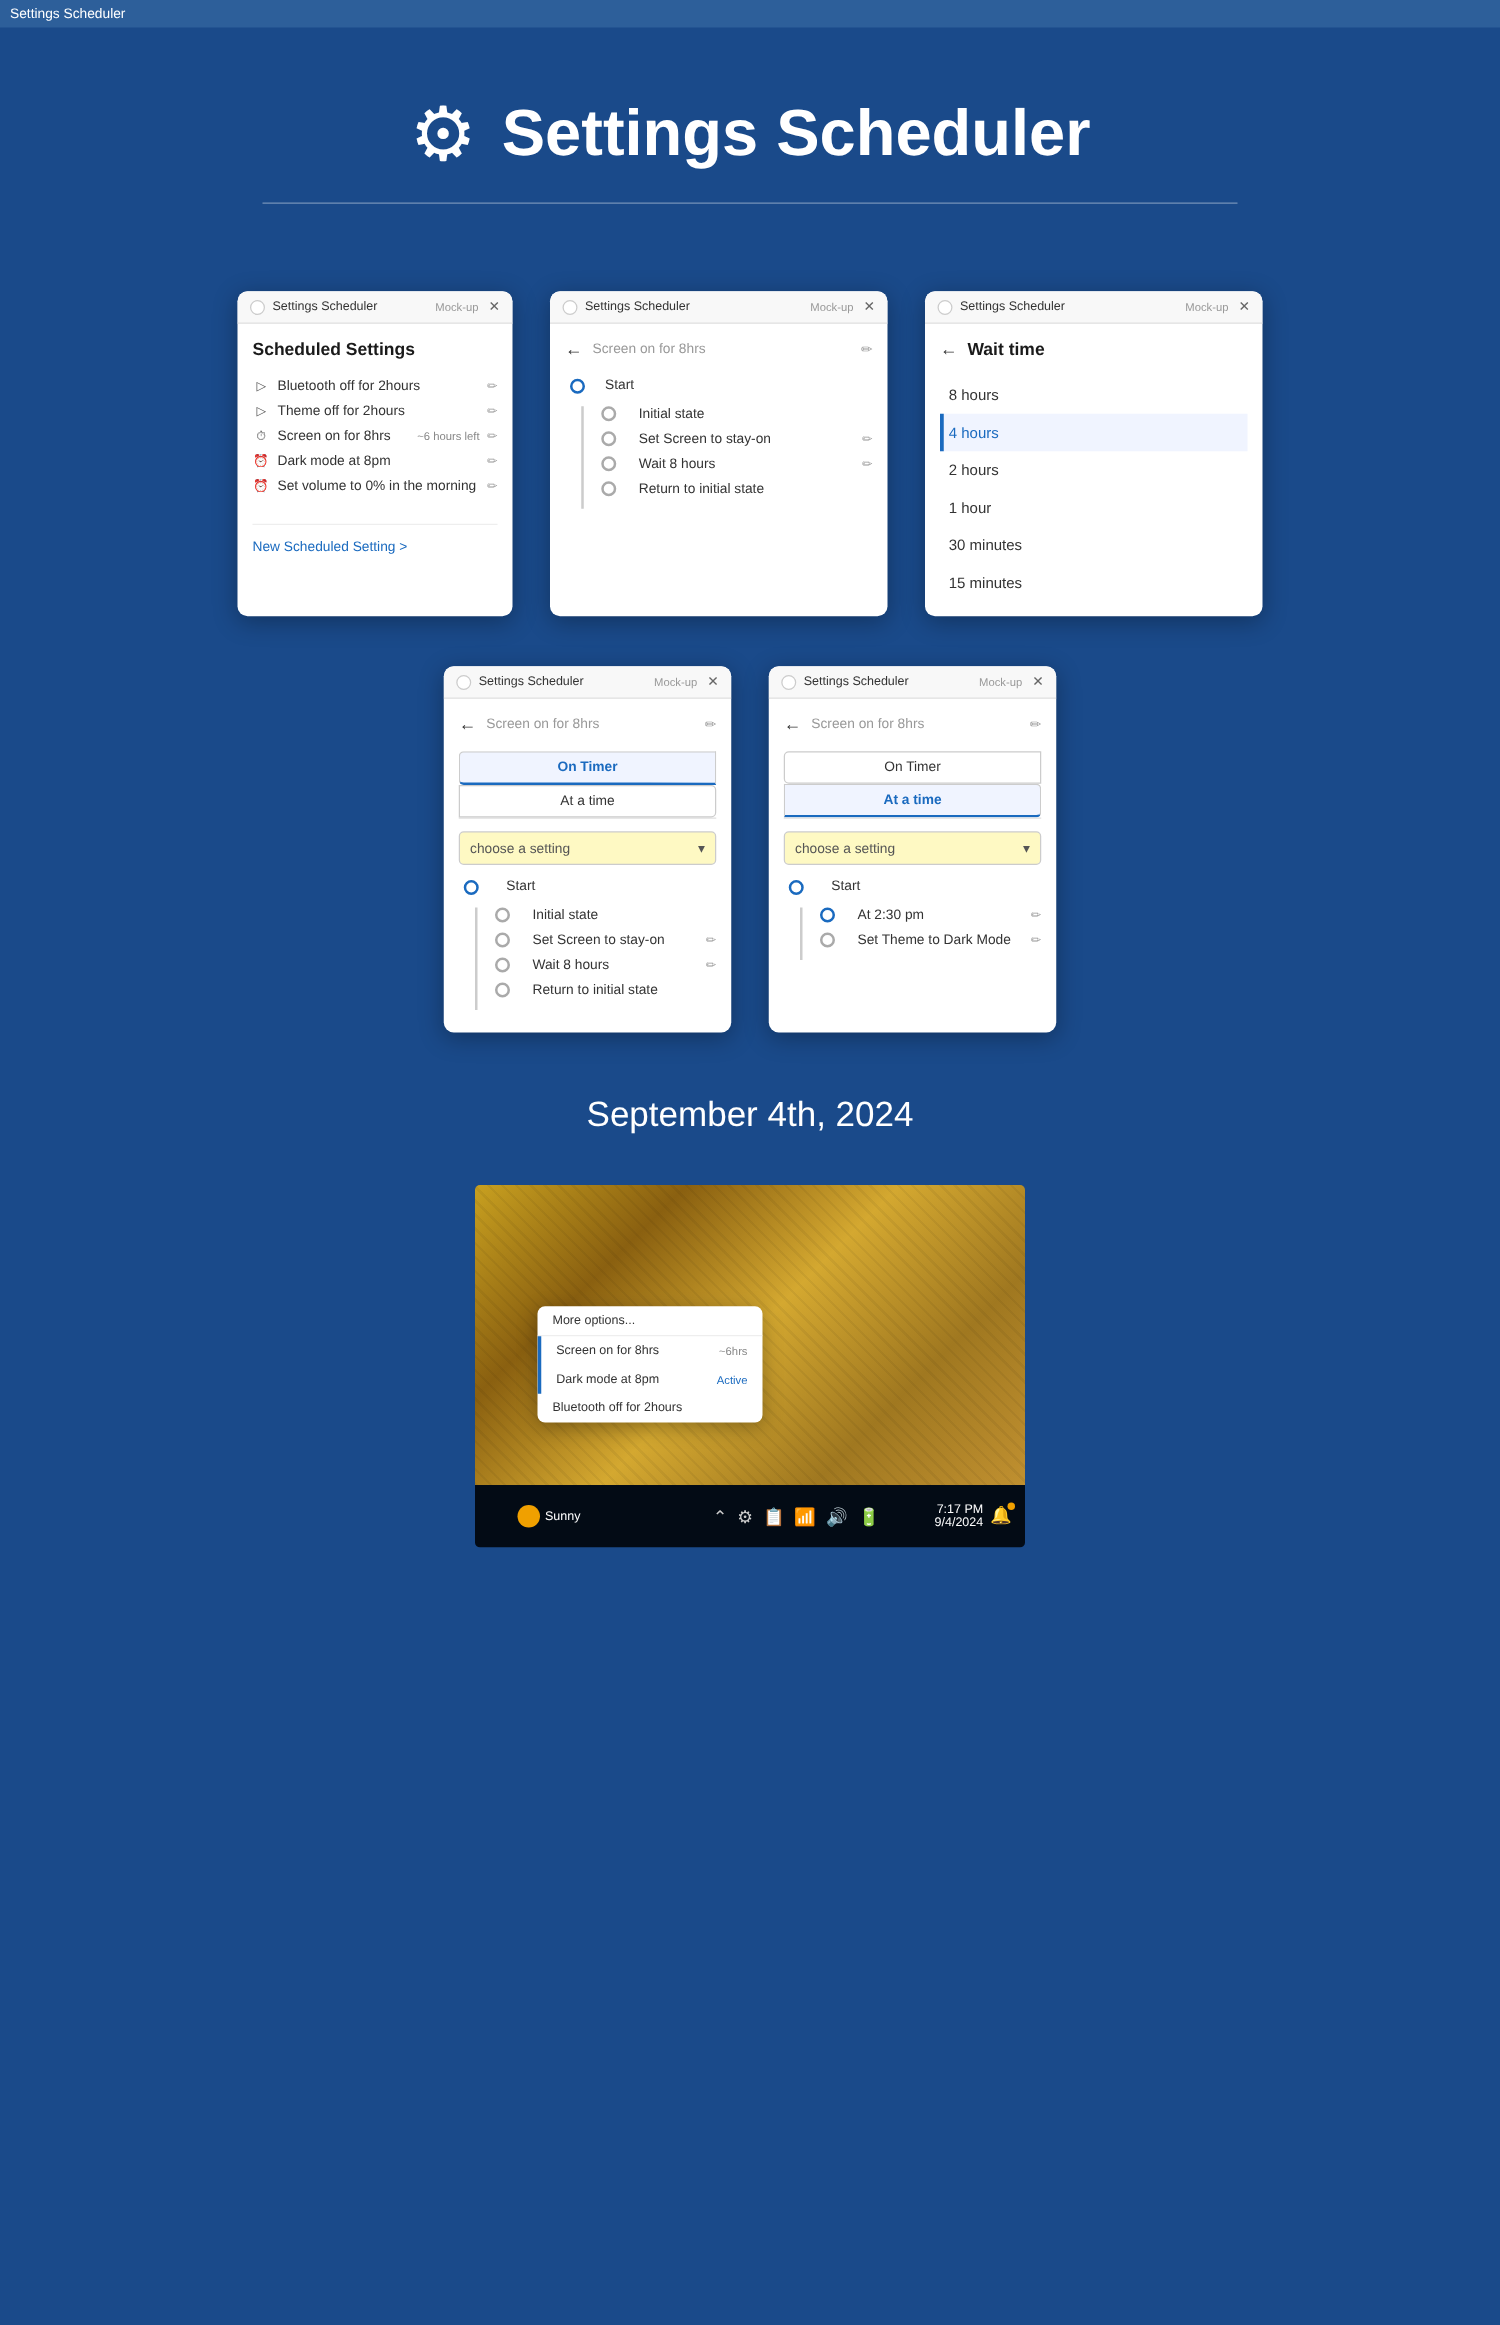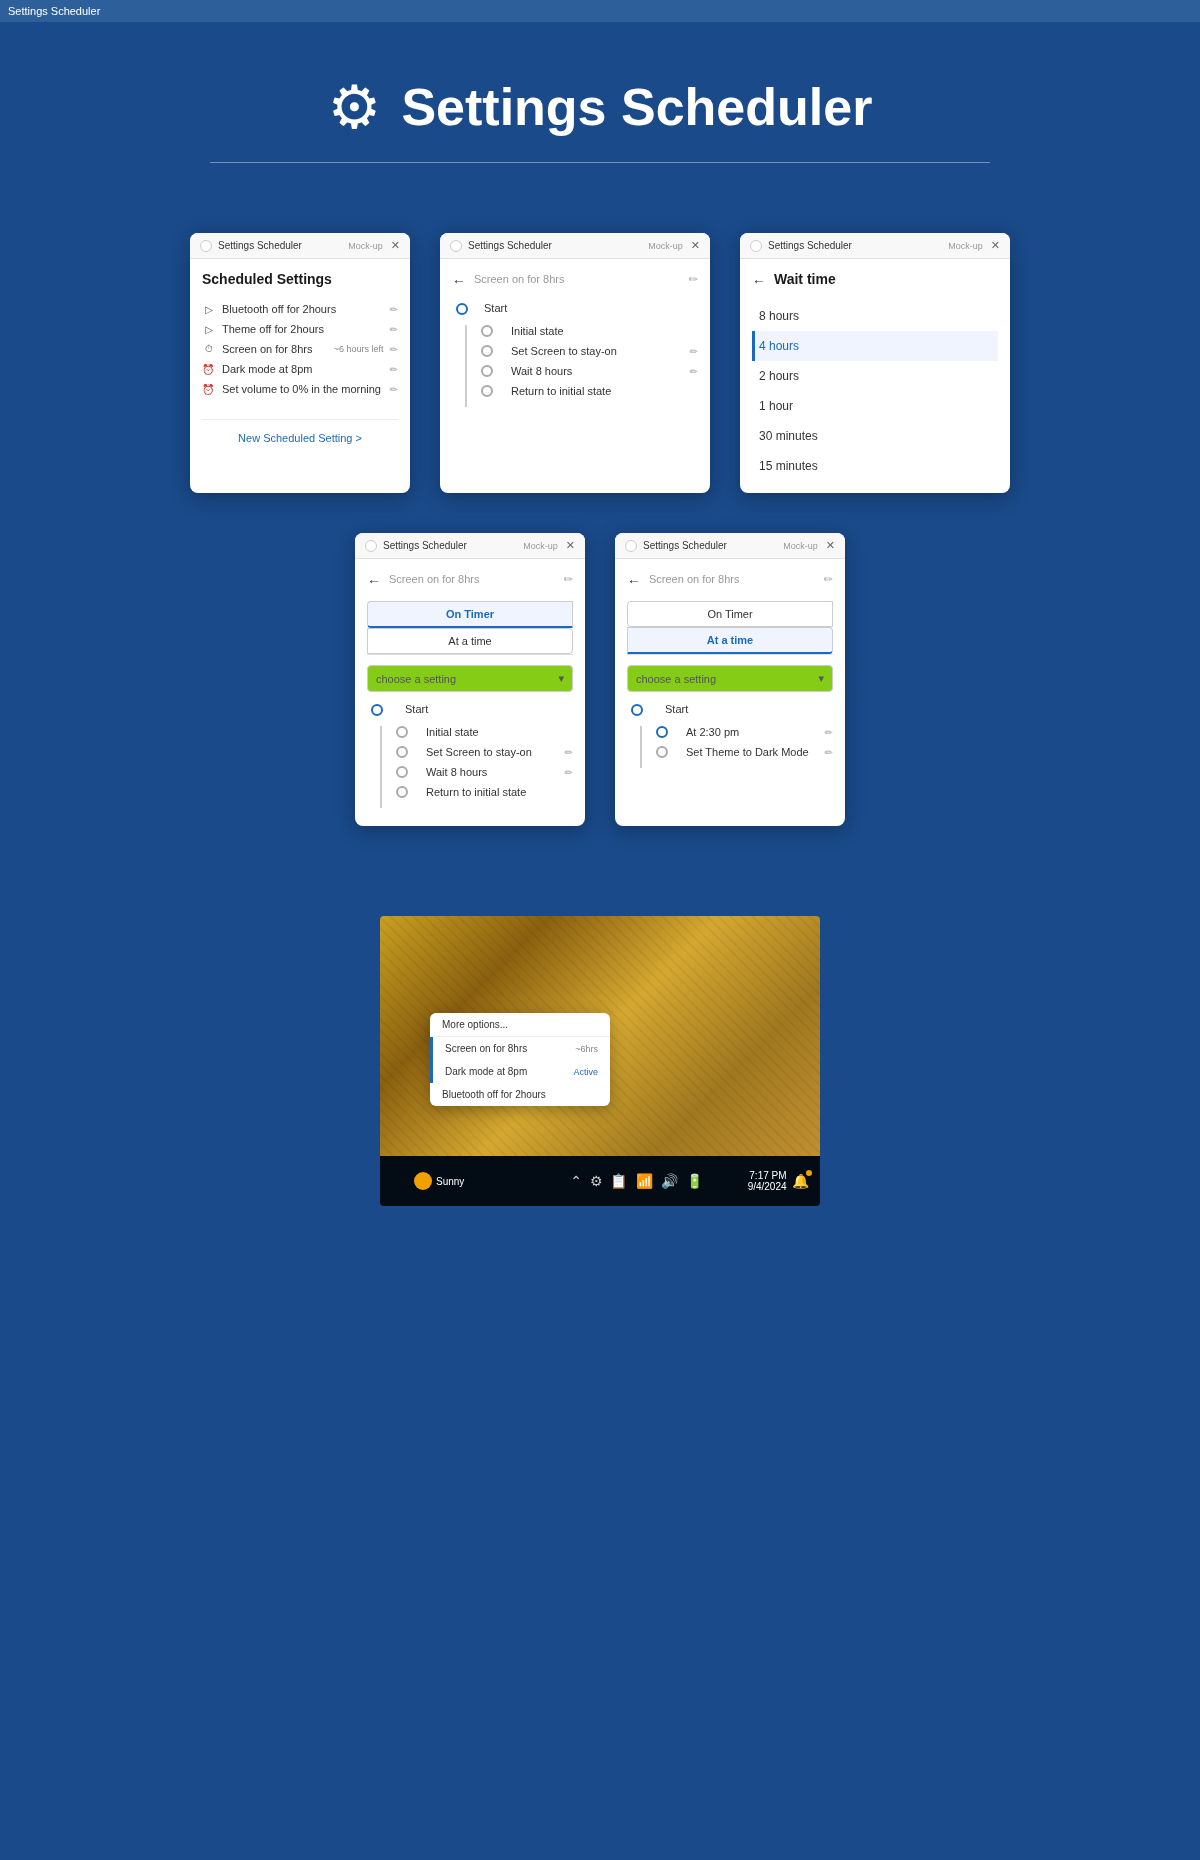--- a/index.html
+++ b/index.html
@@ -138,21 +138,20 @@
       font-size: 9px;
       color: #888;
     }
     .sched-item-edit {
       font-size: 10px;
       color: #999;
       cursor: pointer;
     }
     .new-sched-link {
       display: block;
-      text-align: center;
       font-size: 11px;
       color: #1a6abf;
       margin-top: 20px;
       padding-top: 12px;
       border-top: 1px solid #eee;
       cursor: pointer;
     }
 
     
     .detail-header {
@@ -260,21 +259,21 @@
     .tab-btn:last-child { border-radius: 0 4px 4px 0; }
 
     
     .setting-dropdown {
       width: 100%;
       border: 1px solid #ccc;
       border-radius: 4px;
       padding: 6px 8px;
       font-size: 11px;
       color: #555;
-      background: #84cc16;
+      background: #fef9c3;
       display: flex;
       justify-content: space-between;
       align-items: center;
       cursor: pointer;
       margin-bottom: 10px;
     }
 
     
     .credit-section {
       text-align: center;
@@ -648,20 +647,21 @@
             </div>
           </div>
         </div>
       </div>
     </div>
   </div>
 
 </div>
 
 <div class="credit-section">
+  <div class="credit-date">September 4th, 2024</div>
 </div>
 
 <div class="desktop-screenshot">
   <div class="desktop-bg">
 
     <div class="context-menu">
       <div class="context-menu-item">
         <span>More options...</span>
       </div>
       <div class="context-menu-item has-indicator">

